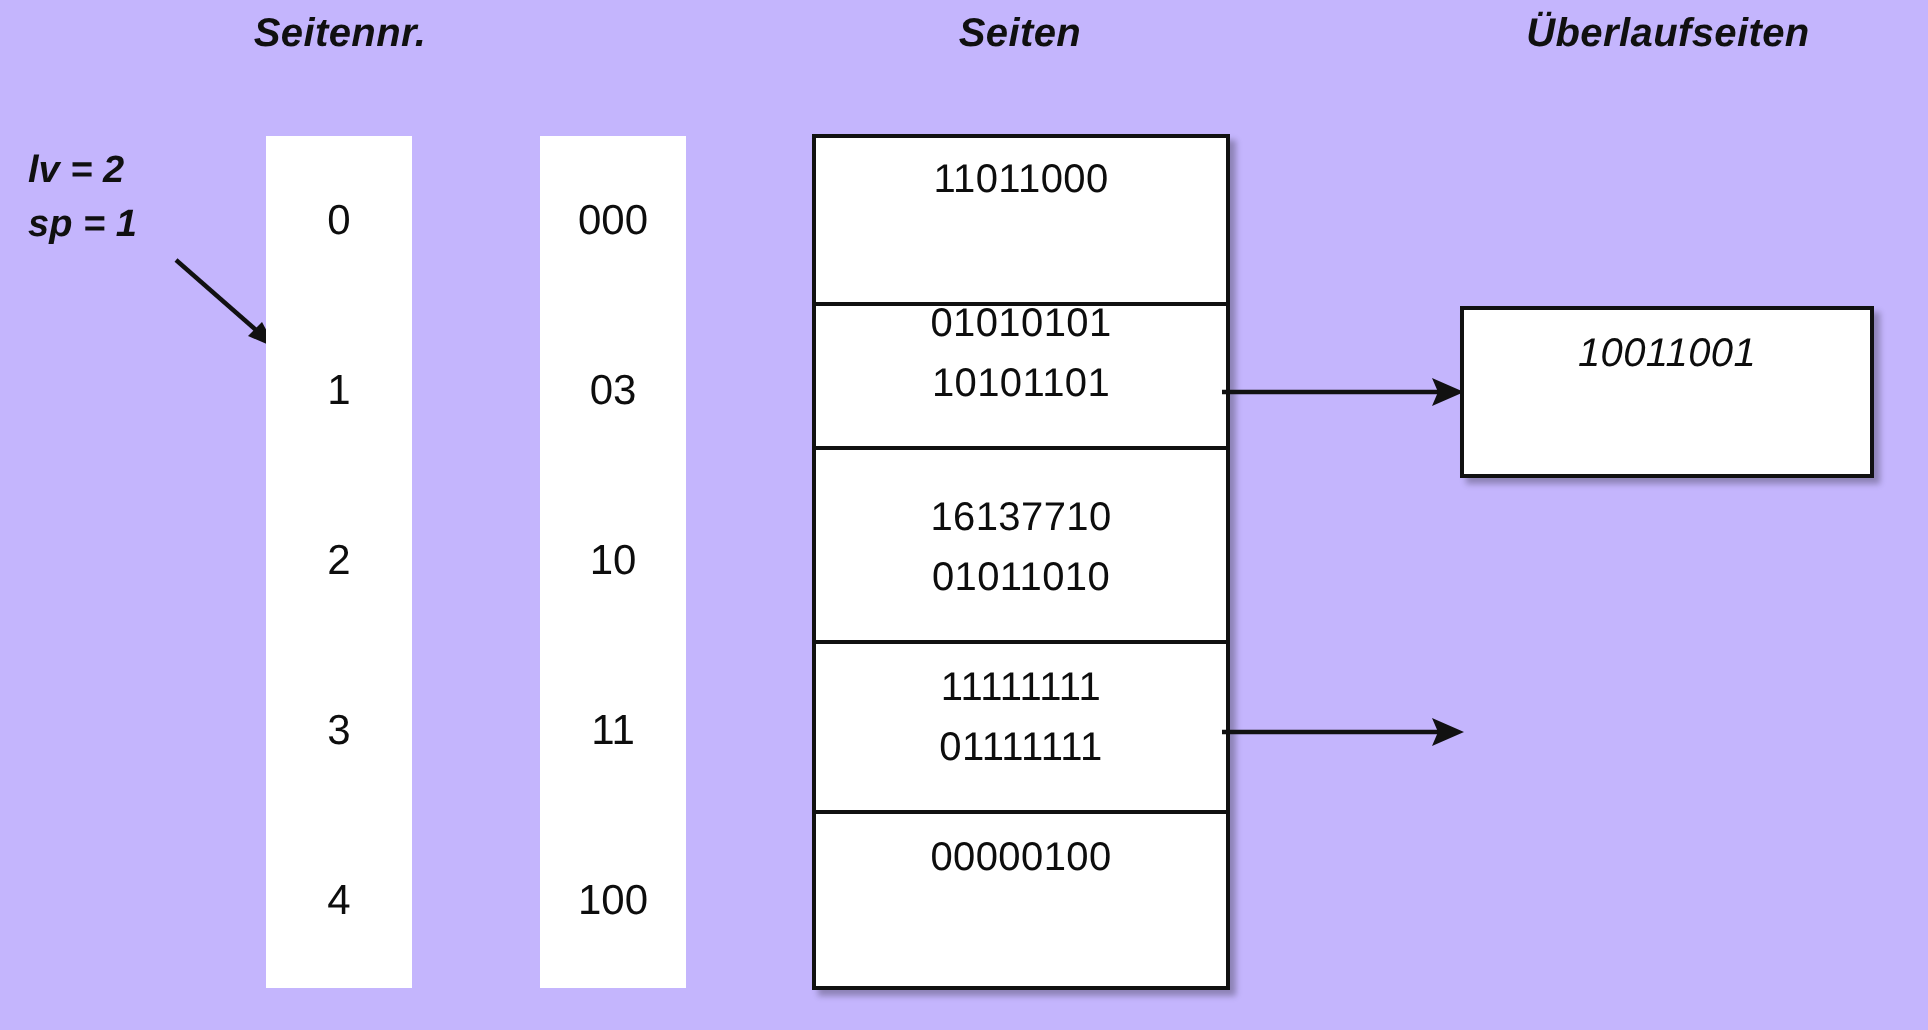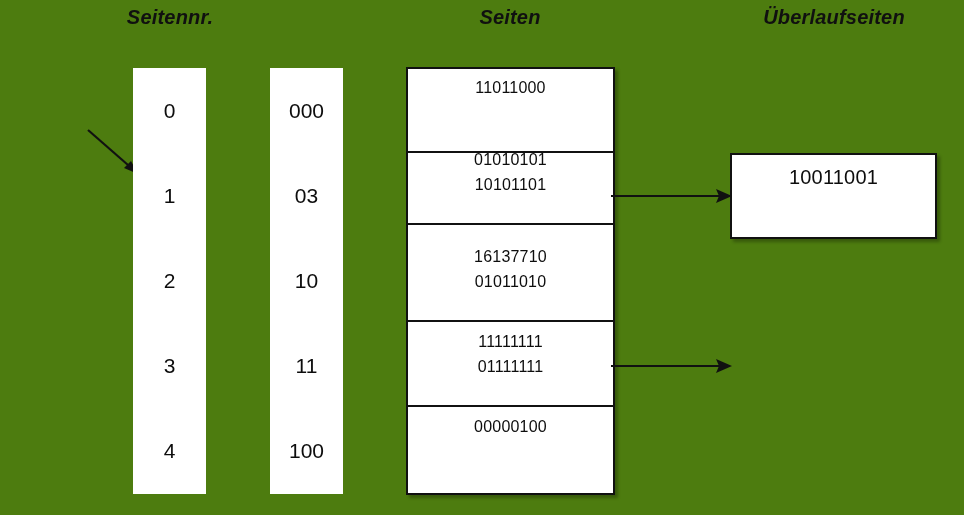--- a/index.html
+++ b/index.html
@@ -10,21 +10,21 @@
     width: 964px;
     height: 515px;
     background: #f8f8f8;
     font-family: "Liberation Sans", sans-serif;
     overflow: hidden;
   }
   #stage {
     position: relative;
     width: 964px;
     height: 515px;
-    background: #4d7c0f;
+    background: #c4b5fd;
   }
 
   
   .col-header {
     position: absolute;
     font-style: italic;
     font-weight: 600;
     font-size: 20px;
     color: #101010;
     text-align: center;
@@ -111,21 +111,21 @@
   }
   .seiten-row.last { border-bottom: none; }
   .seiten-row.r0 { top: 0px;   }
   .seiten-row.r1 { top: 72px; text-align: center;  }
   .seiten-row.r2 { top: 169px; }
   .seiten-row.r3 { top: 254px; }
   .seiten-row.r4 { top: 339px; }
 
   .rec {
     display: block;
-    font-size: 16px;
+    font-size: 20px;
     color: #0d0d0d;
     letter-spacing: 0.2px;
   }
   .rec.line1 { margin-top: 10px; }
   .rec.line2 { margin-top: 7px; }
 
   
   .ovf-box {
     position: absolute;
     left: 730px;
@@ -138,20 +138,21 @@
   }
   #ovf-0 { top: 153px; }
   #ovf-1 { top: 323px; }
   .ovf-rec {
     display: block;
     text-align: center;
     margin-top: 11px;
     font-size: 20px;
     color: #0d0d0d;
     letter-spacing: 0.2px;
+    font-style: italic;
   }
 
   
   .connector {
     position: absolute;
     left: 611px;
     width: 124px;
     height: 22px;
     pointer-events: none;
   }
@@ -160,20 +161,24 @@
 </style>
 </head>
 <body>
 
 <div id="stage">
 
   <div class="col-header" id="hdr-seitennr">Seitennr.</div>
   <div class="col-header" id="hdr-seiten">Seiten</div>
   <div class="col-header" id="hdr-ueberlauf">Überlaufseiten</div>
 
+  <div id="params">
+    <span class="p-line">lv = 2</span>
+    <span class="p-line">sp = 1</span>
+  </div>
 
   <svg id="sp-arrow" viewBox="0 0 62 56">
     <line x1="2" y1="2" x2="50" y2="44" stroke="#111111" stroke-width="2.2"></line>
     <path d="M 52 46 L 38 40 L 45 33 Z" fill="#111111"></path>
   </svg>
 
   <div class="plain-col" id="col-seitennr">
     <div class="cell r0">0</div>
     <div class="cell r1">1</div>
     <div class="cell r2">2</div>

